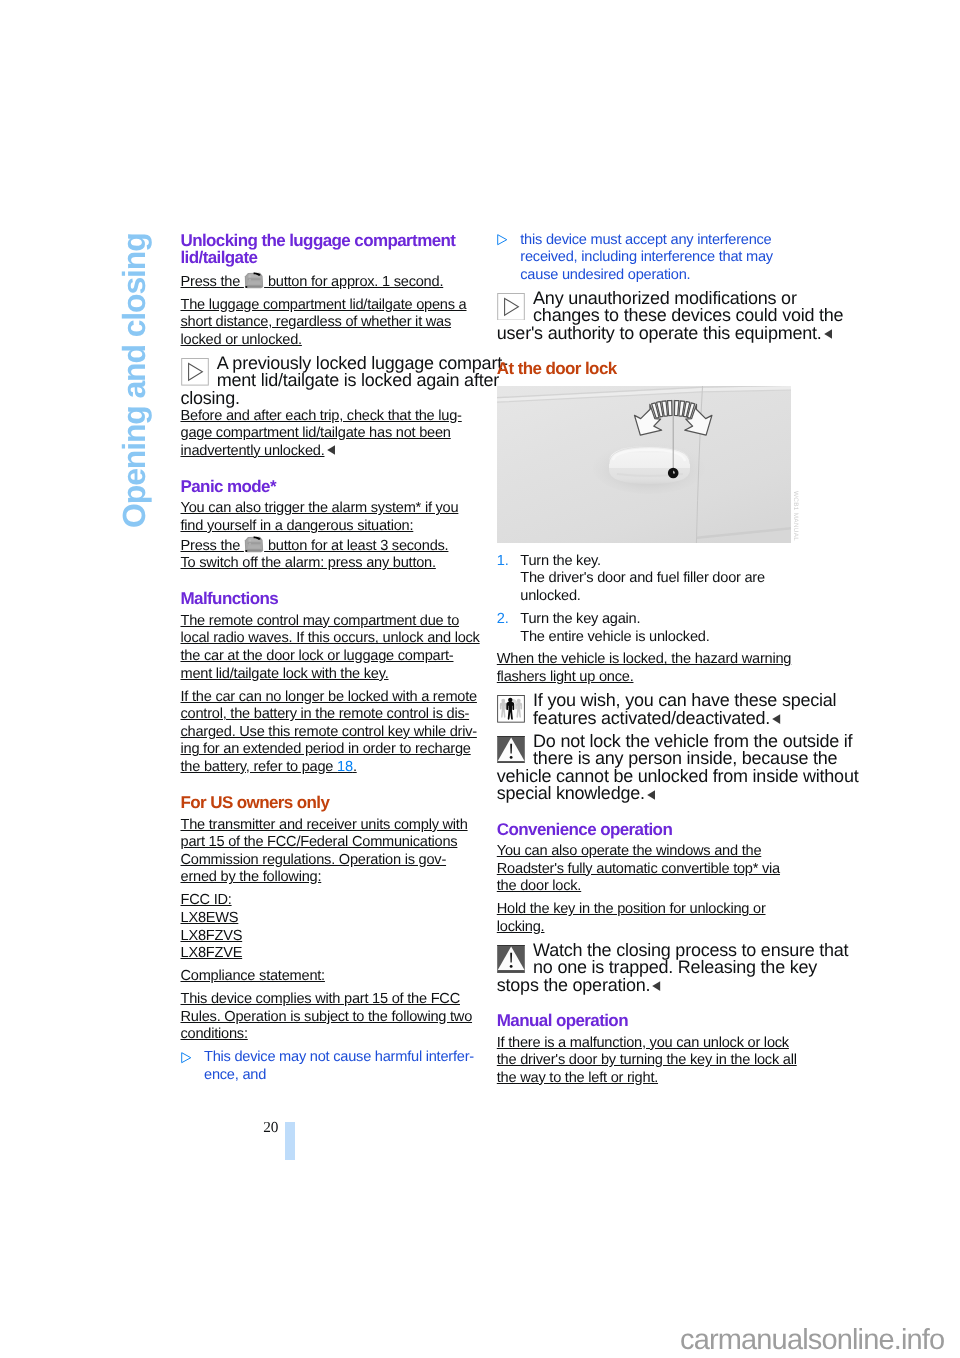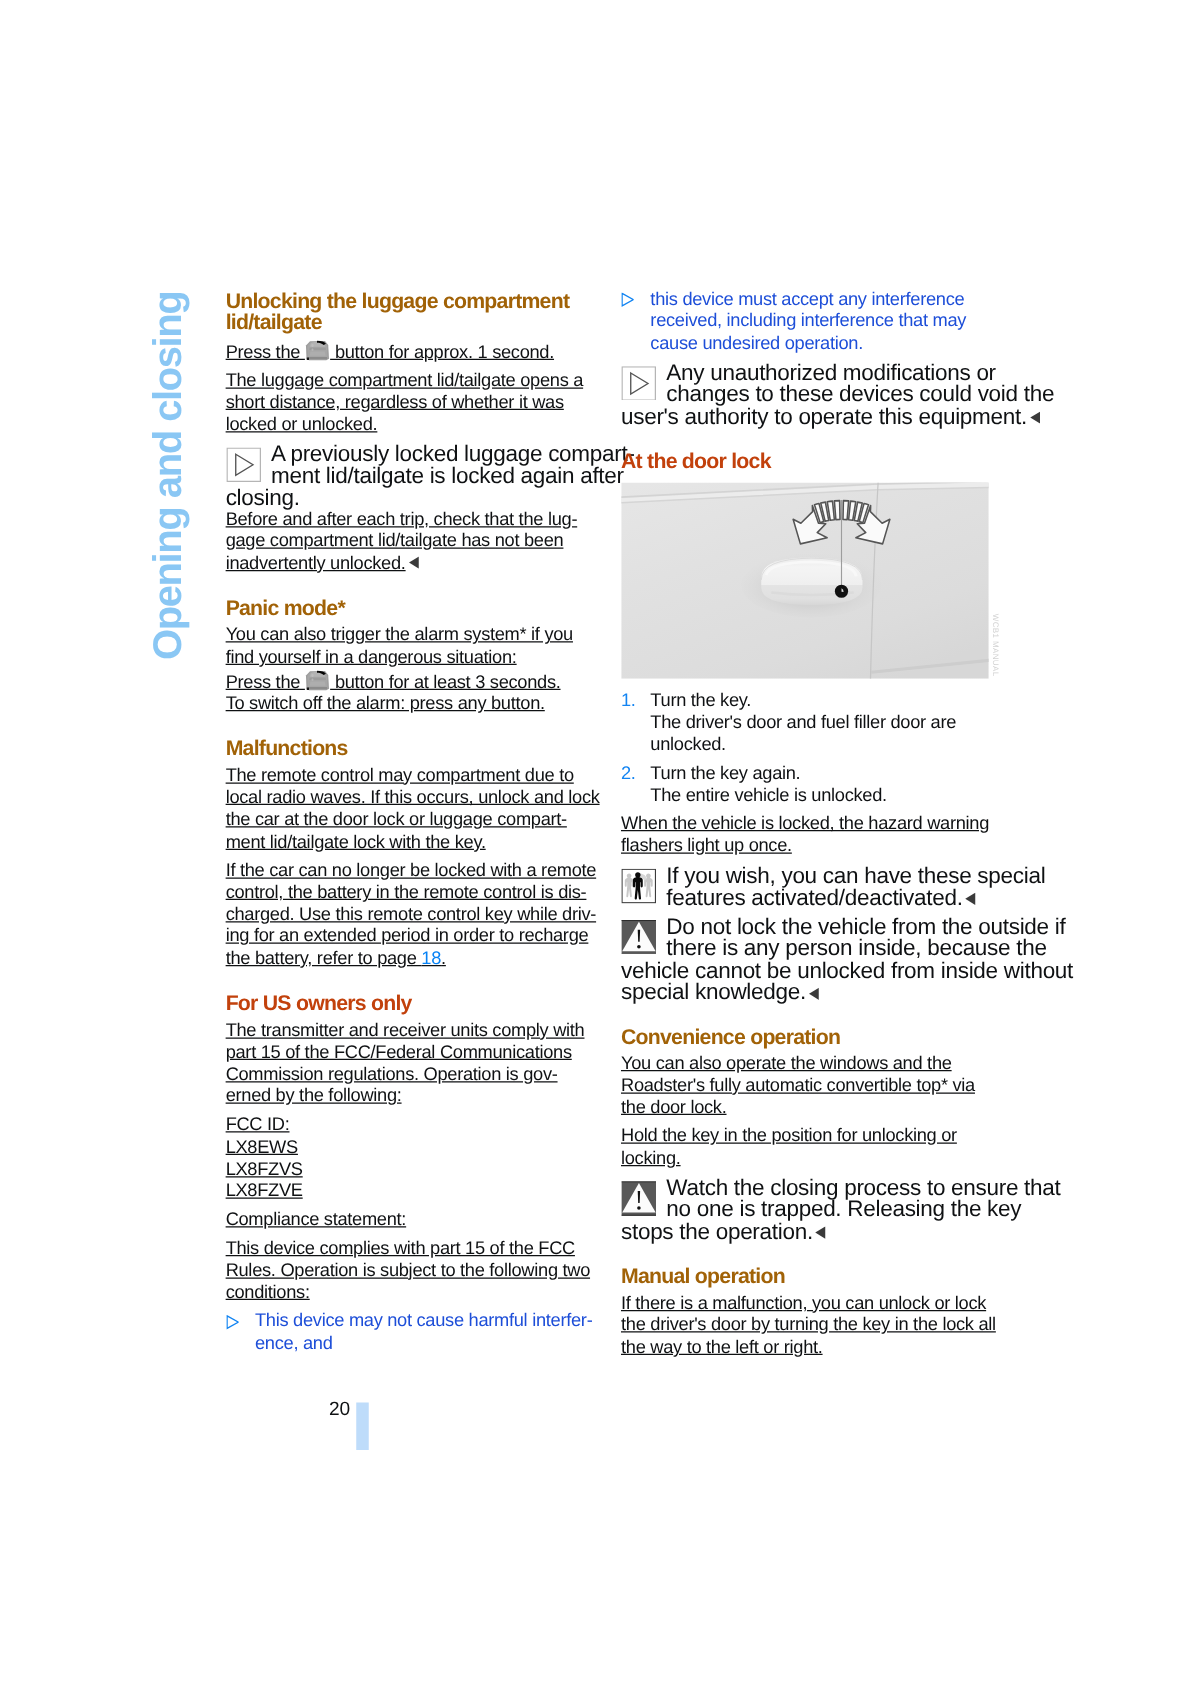--- a/index.html
+++ b/index.html
@@ -12,21 +12,21 @@
   .chaptertab{position:absolute;left:0;top:0;
     transform-origin:0 0;transform:translate(118px,528px) rotate(-90deg);
     font-size:32px;font-weight:bold;color:#8ac7f4;letter-spacing:-1.15px;
     white-space:nowrap;line-height:32px;}
 
   
   .col{position:absolute;width:294px;}
   .colL{left:180.5px;top:231.5px;}
   .colR{left:496.8px;top:231.5px;}
 
-  .col h2{font-size:17px;color:#a16207;margin:0;font-weight:bold;
+  .col h2{font-size:17px;color:#6d28d9;margin:0;font-weight:bold;
      line-height:17.6px;letter-spacing:-0.6px;}
   .col h2.strong{color:#c2410c;}
   .col p{hyphens:manual;font-size:14.6px;color:#0f1113;margin:0;line-height:17.6px;
      letter-spacing:-0.23px;text-decoration:underline;}
   .ln{display:block;white-space:nowrap;}
   .sp-p{height:5.4px;}
   .sp-h{height:17.6px;}
   .sp-hb{height:4.9px;}
   .sp-fig{height:8.3px;}
   .sp-figb{height:9.8px;}
@@ -44,21 +44,21 @@
      color:#0f1113;letter-spacing:-0.23px;}
   .num .ni{position:absolute;left:0px;top:0px;color:#1284f2;}
 
   .endmark{display:inline-block;margin-left:2.1px;}
   .endmark svg{vertical-align:-0.5px;}
   .inlineicon{display:inline-block;}
   .inlineicon svg{vertical-align:-3px;}
 
   
   .pagenum{position:absolute;left:263.2px;top:1118.5px;font-size:15.3px;color:#0f1113;
-     letter-spacing:-0.1px;line-height:17.6px;}
+     letter-spacing:-0.1px;line-height:17.6px;font-family:Liberation Serif, serif;}
   .pagebar{position:absolute;left:285.1px;top:1122px;width:9.9px;height:37.6px;background:#bedcfa;}
   .watermark{position:absolute;left:680px;top:1326px;font-size:29px;color:#9d9d9d;
      letter-spacing:-0.85px;line-height:28px;}
 
   
   .figwrap{position:relative;width:294px;height:157px;}
   .figcode{position:absolute;left:302px;top:105px;font-size:6.4px;color:#d2d2d2;
      transform:rotate(90deg);transform-origin:0 0;letter-spacing:0.3px;white-space:nowrap;
      line-height:7px;}
 </style>
@@ -324,13 +324,14 @@
       <div class="sp-hb"></div>
       <p>
         <span class="ln">If there is a malfunction, you can unlock or lock</span>
         <span class="ln">the driver's door by turning the key in the lock all</span>
         <span class="ln">the way to the left or right.</span>
       </p>
     </div>
 
   <div class="pagenum">20</div>
   <div class="pagebar"></div>
+  <div class="watermark">carmanualsonline.info</div>
 </div>
 
 </body></html>

